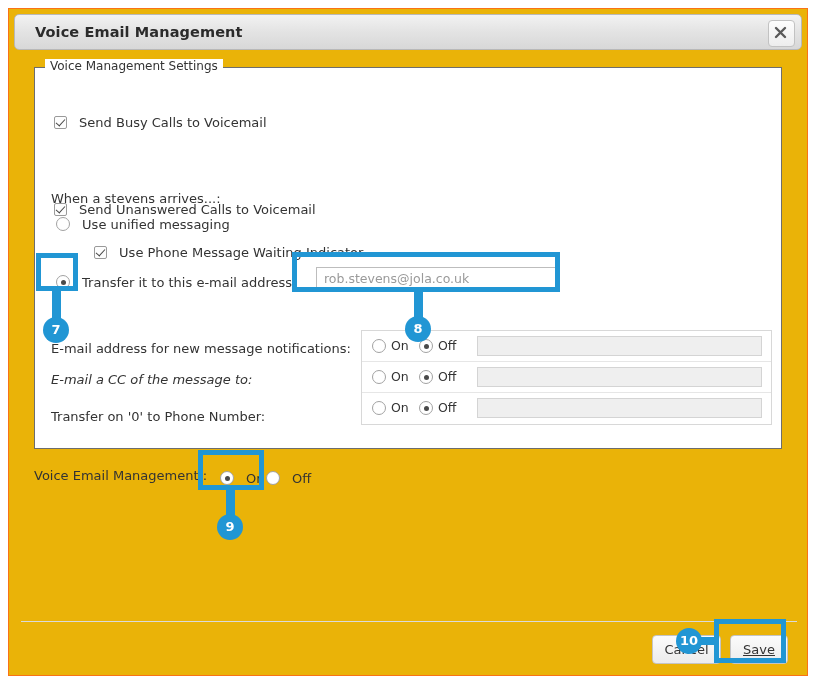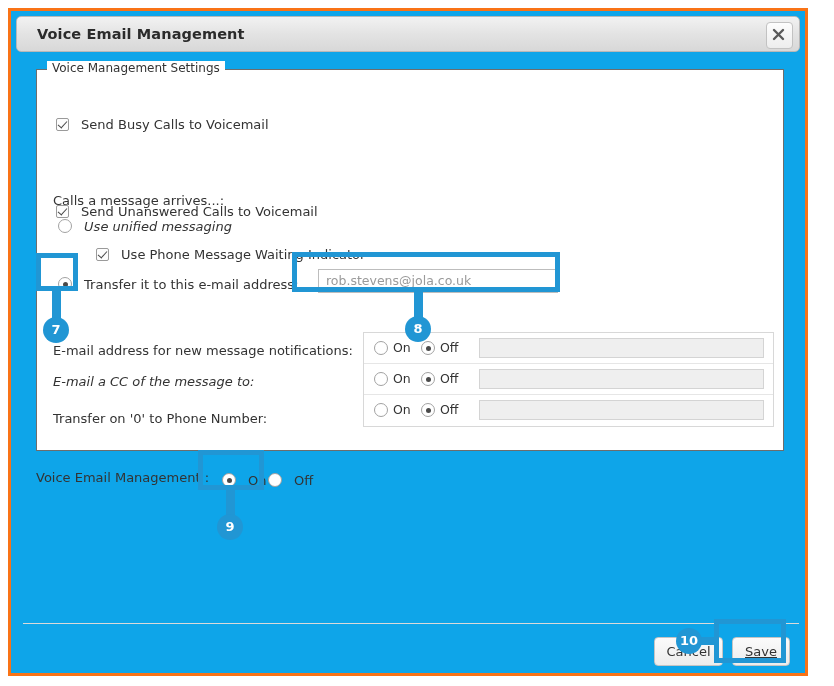--- a/index.html
+++ b/index.html
@@ -16,22 +16,22 @@
     background: #ffffff;
   }
 
   
   .window {
     position: absolute;
     left: 8px;
     top: 8px;
     width: 800px;
     height: 668px;
-    background: #0ea5e9;
-    border: 3px solid #f97316;
+    background: #eab308;
+    border: 1px solid #f97316;
     box-sizing: border-box;
   }
   .titlebar {
     position: relative;
     height: 36px;
     margin: 5px 5px 0 5px;
     border: 1px solid #b8b8b8;
     border-radius: 5px;
     background: linear-gradient(to bottom, #f2f2f2 0%, #e3e3e3 50%, #d8d8d8 100%);
     box-sizing: border-box;
@@ -253,23 +253,23 @@
 
     <div class="row" style="left:45px; top:103px;">
       <span class="cbox checked"></span>
       <span class="opt-label">Send Busy Calls to Voicemail</span>
     </div>
     <div class="row" style="left:45px; top:142px;margin-top:48px;">
       <span class="cbox checked"></span>
       <span class="opt-label">Send Unanswered Calls to Voicemail</span>
     </div>
 
-    <div class="row body-text" style="left:42px; top:182px;">Calls a message arrives...:</div>
-
-    <div class="row" style="left:47px; top:205px;font-style:italic;">
+    <div class="row body-text" style="left:42px; top:182px;">When a stevens arrives...:</div>
+
+    <div class="row" style="left:47px; top:205px;">
       <span class="radio"></span>
       <span class="opt-label">Use unified messaging</span>
     </div>
 
     <div class="row" style="left:85px; top:233px;">
       <span class="cbox checked"></span>
       <span class="opt-label">Use Phone Message Waiting Indicator</span>
     </div>
 
     <div class="row" style="left:47px; top:263px;">

